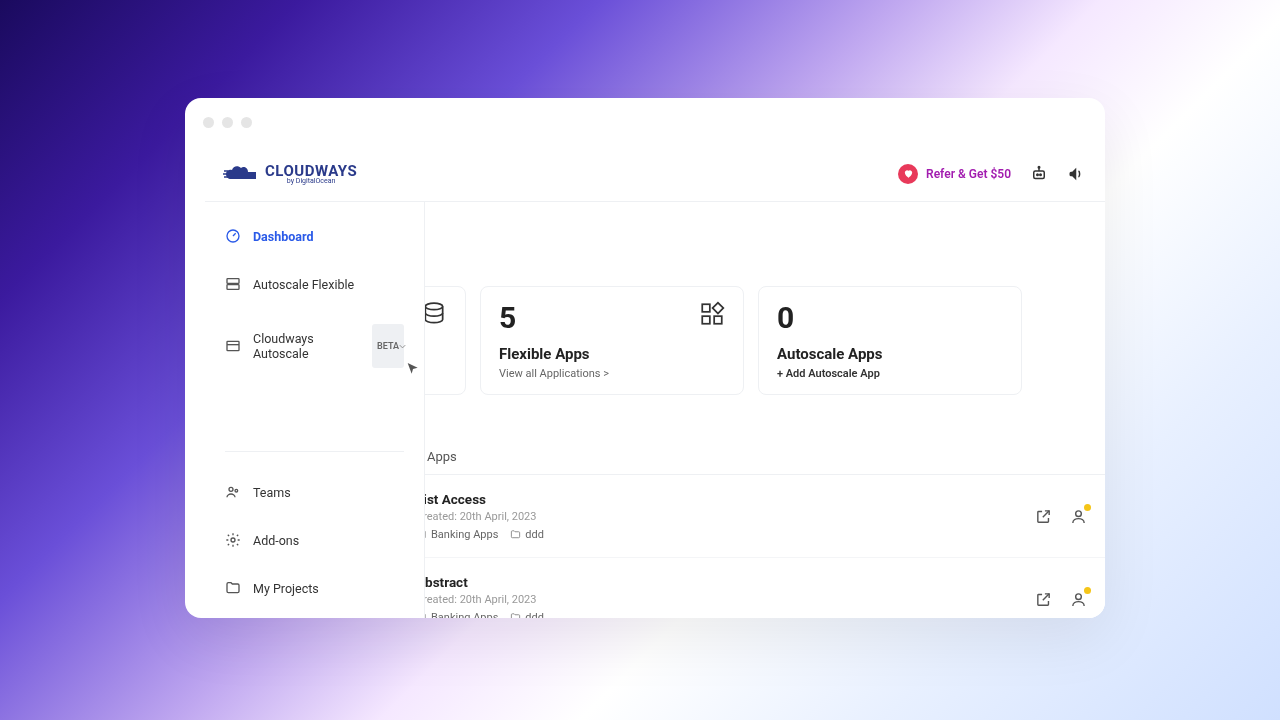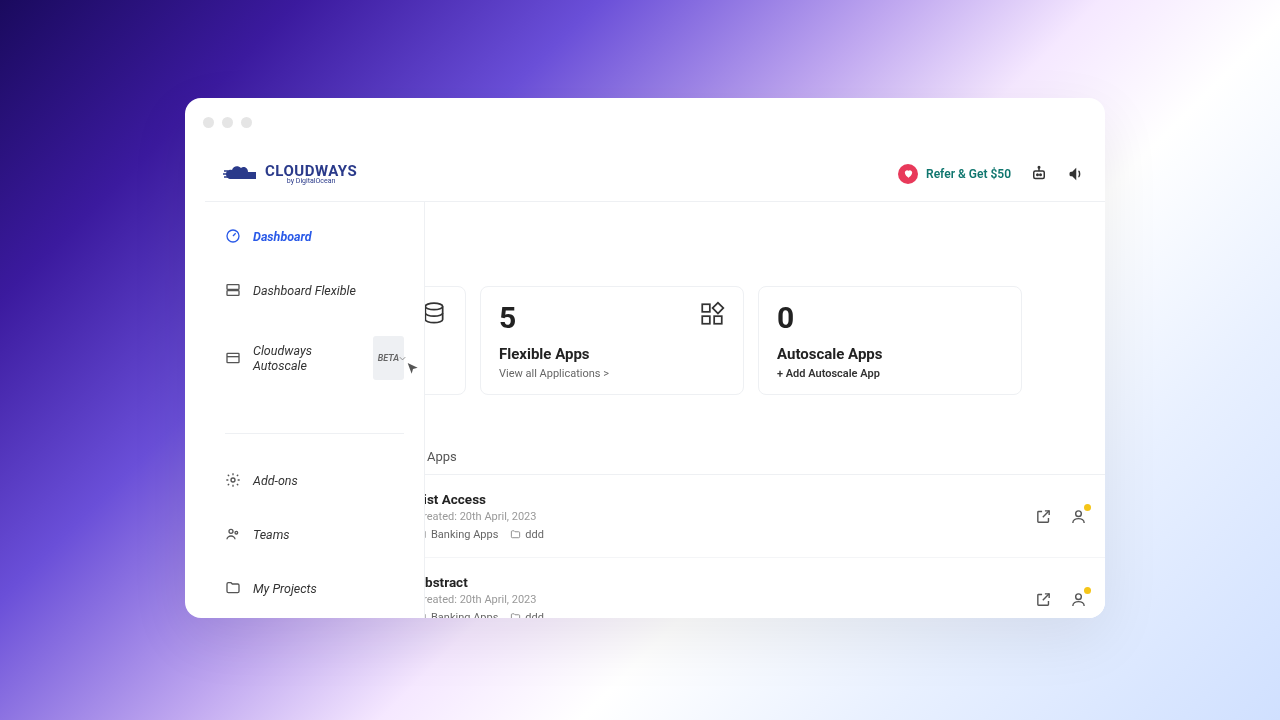--- a/index.html
+++ b/index.html
@@ -23,29 +23,29 @@
     justify-content: space-between; padding: 0 18px;
   }
   .logo { display: flex; align-items: center; gap: 6px; }
   .logo-mark {
     width: 36px; height: 22px; position: relative;
   }
   .logo-mark svg { width: 36px; height: 22px; }
   .logo-text { font-weight: 700; font-size: 15px; color: #2a3a8a; letter-spacing: 0.5px; }
   .logo-sub { font-size: 7px; color: #2a3a8a; margin-top: -3px; text-align: center; }
   .header-right { display: flex; align-items: center; gap: 18px; }
-  .refer { display: flex; align-items: center; gap: 8px; font-size: 12px; color: #0f766e; font-weight: 600; }
+  .refer { display: flex; align-items: center; gap: 8px; font-size: 12px; color: #a21caf; font-weight: 600; }
   .heart-badge { width: 20px; height: 20px; border-radius: 50%; background: #e8395a; display: flex; align-items: center; justify-content: center; }
   .icon-btn { width: 20px; height: 20px; display: flex; align-items: center; justify-content: center; cursor: pointer; }
   .body-row { display: flex; height: calc(100% - 56px); position: relative; }
   .sidebar {
     position: absolute; left: 0; top: 0; bottom: 0; width: 220px; background: #fff; border-right: 1px solid #eef0f3;
     display: flex; flex-direction: column; justify-content: space-between; padding: 18px 0 14px; z-index: 10;
   }
-  .side-top, .side-bottom { display: flex; flex-direction: column; gap: 22px; font-style: italic; }
+  .side-top, .side-bottom { display: flex; flex-direction: column; gap: 16px; }
   .side-item {
     display: flex; align-items: center; gap: 12px; padding: 8px 20px; font-size: 12.5px; color: #333;
     cursor: pointer; position: relative;
   }
   .side-item.active { color: #2a5ae8; font-weight: 700; }
   .side-item .ico { width: 16px; height: 16px; display: flex; align-items: center; justify-content: center; flex-shrink: 0; }
   .beta-badge { font-size: 9px; background: #eef0f3; color: #666; padding: 17px 5px; border-radius: 3px; font-weight: 600; margin-left: 4px; }
   .chev { position: absolute; right: 16px; }
   .side-sep { border-top: 1px solid #eef0f3; margin: 4px 20px 8px; }
   .main { margin-left: 135px; padding: 22px 0 0 26px; flex: 1; overflow: hidden; }
@@ -144,21 +144,21 @@
             </span>
             <span>Dashboard</span>
           </div>
           <div class="side-item">
             <span class="ico">
               <svg width="16" height="16" viewBox="0 0 24 24" fill="none" stroke="#555" stroke-width="2">
                   <rect x="3" y="4" width="18" height="7" rx="1"></rect>
                   <rect x="3" y="13" width="18" height="7" rx="1"></rect>
                 </svg>
             </span>
-            <span>Dashboard Flexible</span>
+            <span>Autoscale Flexible</span>
           </div>
           <div class="side-item">
             <span class="ico">
               <svg width="16" height="16" viewBox="0 0 24 24" fill="none" stroke="#555" stroke-width="2">
                   <rect x="3" y="5" width="18" height="14" rx="1"></rect>
                   <line x1="3" y1="10" x2="21" y2="10"></line>
                 </svg>
             </span>
             <span>Cloudways Autoscale</span>
             <span class="beta-badge">BETA</span>
@@ -167,35 +167,35 @@
                   <polyline points="6 9 12 15 18 9"></polyline>
                 </svg>
             </span>
           </div>
         </div>
         <div class="side-bottom">
           <div class="side-sep"></div>
           <div class="side-item">
             <span class="ico">
               <svg width="16" height="16" viewBox="0 0 24 24" fill="none" stroke="#555" stroke-width="2">
-                  <circle cx="12" cy="12" r="3"></circle>
-                  <path d="M12 2v3M12 19v3M4.2 4.2l2 2M17.8 17.8l2 2M2 12h3M19 12h3M4.2 19.8l2-2M17.8 6.2l2-2"></path>
-                </svg>
-            </span>
-            <span>Add-ons</span>
-          </div>
-          <div class="side-item">
-            <span class="ico">
-              <svg width="16" height="16" viewBox="0 0 24 24" fill="none" stroke="#555" stroke-width="2">
                   <circle cx="9" cy="8" r="3"></circle>
                   <circle cx="17" cy="10" r="2"></circle>
                   <path d="M3 20c0-3 3-5 6-5s6 2 6 5"></path>
                 </svg>
             </span>
             <span>Teams</span>
+          </div>
+          <div class="side-item">
+            <span class="ico">
+              <svg width="16" height="16" viewBox="0 0 24 24" fill="none" stroke="#555" stroke-width="2">
+                  <circle cx="12" cy="12" r="3"></circle>
+                  <path d="M12 2v3M12 19v3M4.2 4.2l2 2M17.8 17.8l2 2M2 12h3M19 12h3M4.2 19.8l2-2M17.8 6.2l2-2"></path>
+                </svg>
+            </span>
+            <span>Add-ons</span>
           </div>
           <div class="side-item">
             <span class="ico">
               <svg width="16" height="16" viewBox="0 0 24 24" fill="none" stroke="#555" stroke-width="2">
                   <path d="M3 6a2 2 0 012-2h4l2 2h8a2 2 0 012 2v9a2 2 0 01-2 2H5a2 2 0 01-2-2V6z"></path>
                 </svg>
             </span>
             <span>My Projects</span>
           </div>
         </div>

